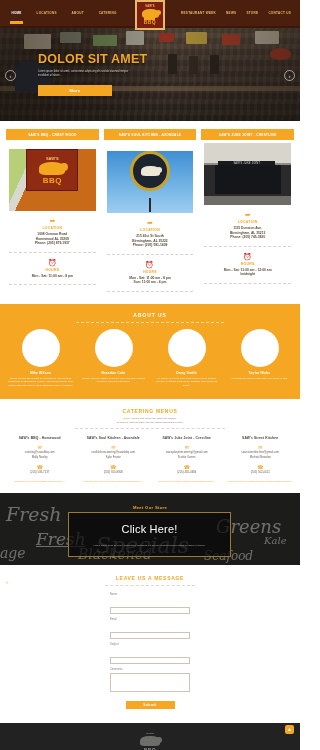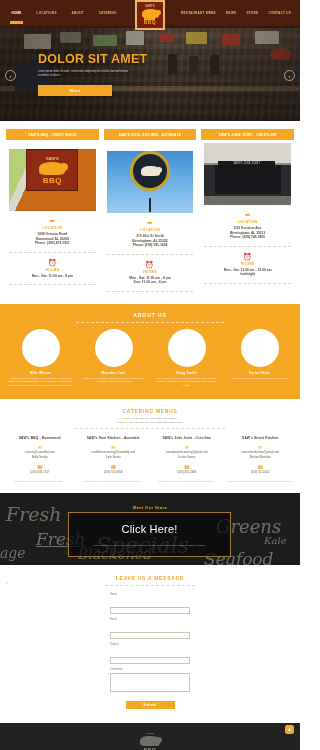--- a/index.html
+++ b/index.html
@@ -600,21 +600,21 @@
     </div>
   </div>
 
   <div class="chalk">
     <div class="chalk-bg">
       <span style="left:2%;top:14%;font-size:19px;">Fresh</span>
       <span style="left:32%;top:6%;font-size:22px;margin-top:36px;">Specials</span>
       <span style="left:12%;top:50%;font-size:17px;text-decoration:underline;">Fresh</span>
       <span style="left:72%;top:32%;font-size:18px;">Greens</span>
       <span style="left:26%;top:74%;font-size:14px;">Blackened</span>
-      <span style="left:68%;top:78%;font-size:17px;">Seafood</span>
+      <span style="left:68%;top:78%;font-size:12px;">Seafood</span>
       <span style="left:0%;top:72%;font-size:14px;">age</span>
       <span style="left:88%;top:58%;font-size:10px;">Kale</span>
     </div>
     <div class="chalk-kicker">Meet Our Store</div>
     <div class="chalk-panel">
       <div class="chalk-main">Click Here!</div>
       <div class="chalk-sub">Lorem ipsum dolor sit amet, consectetur adipiscing elit sed do eiusmod tempor incididunt labore et dolore.</div>
     </div>
   </div>
 

